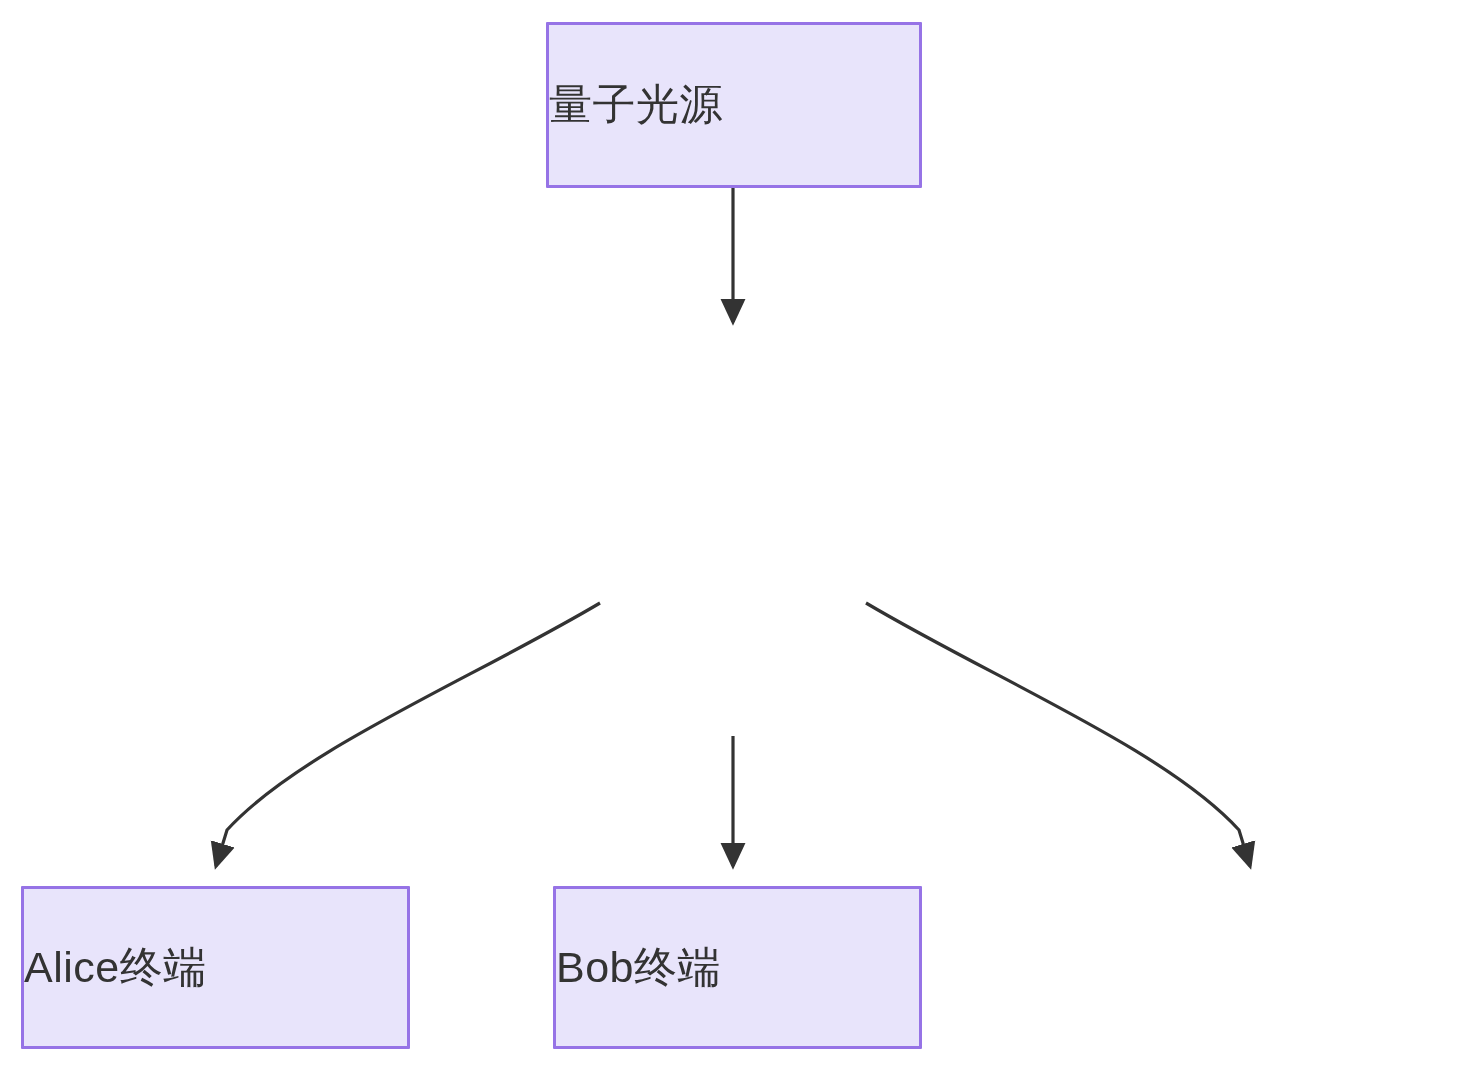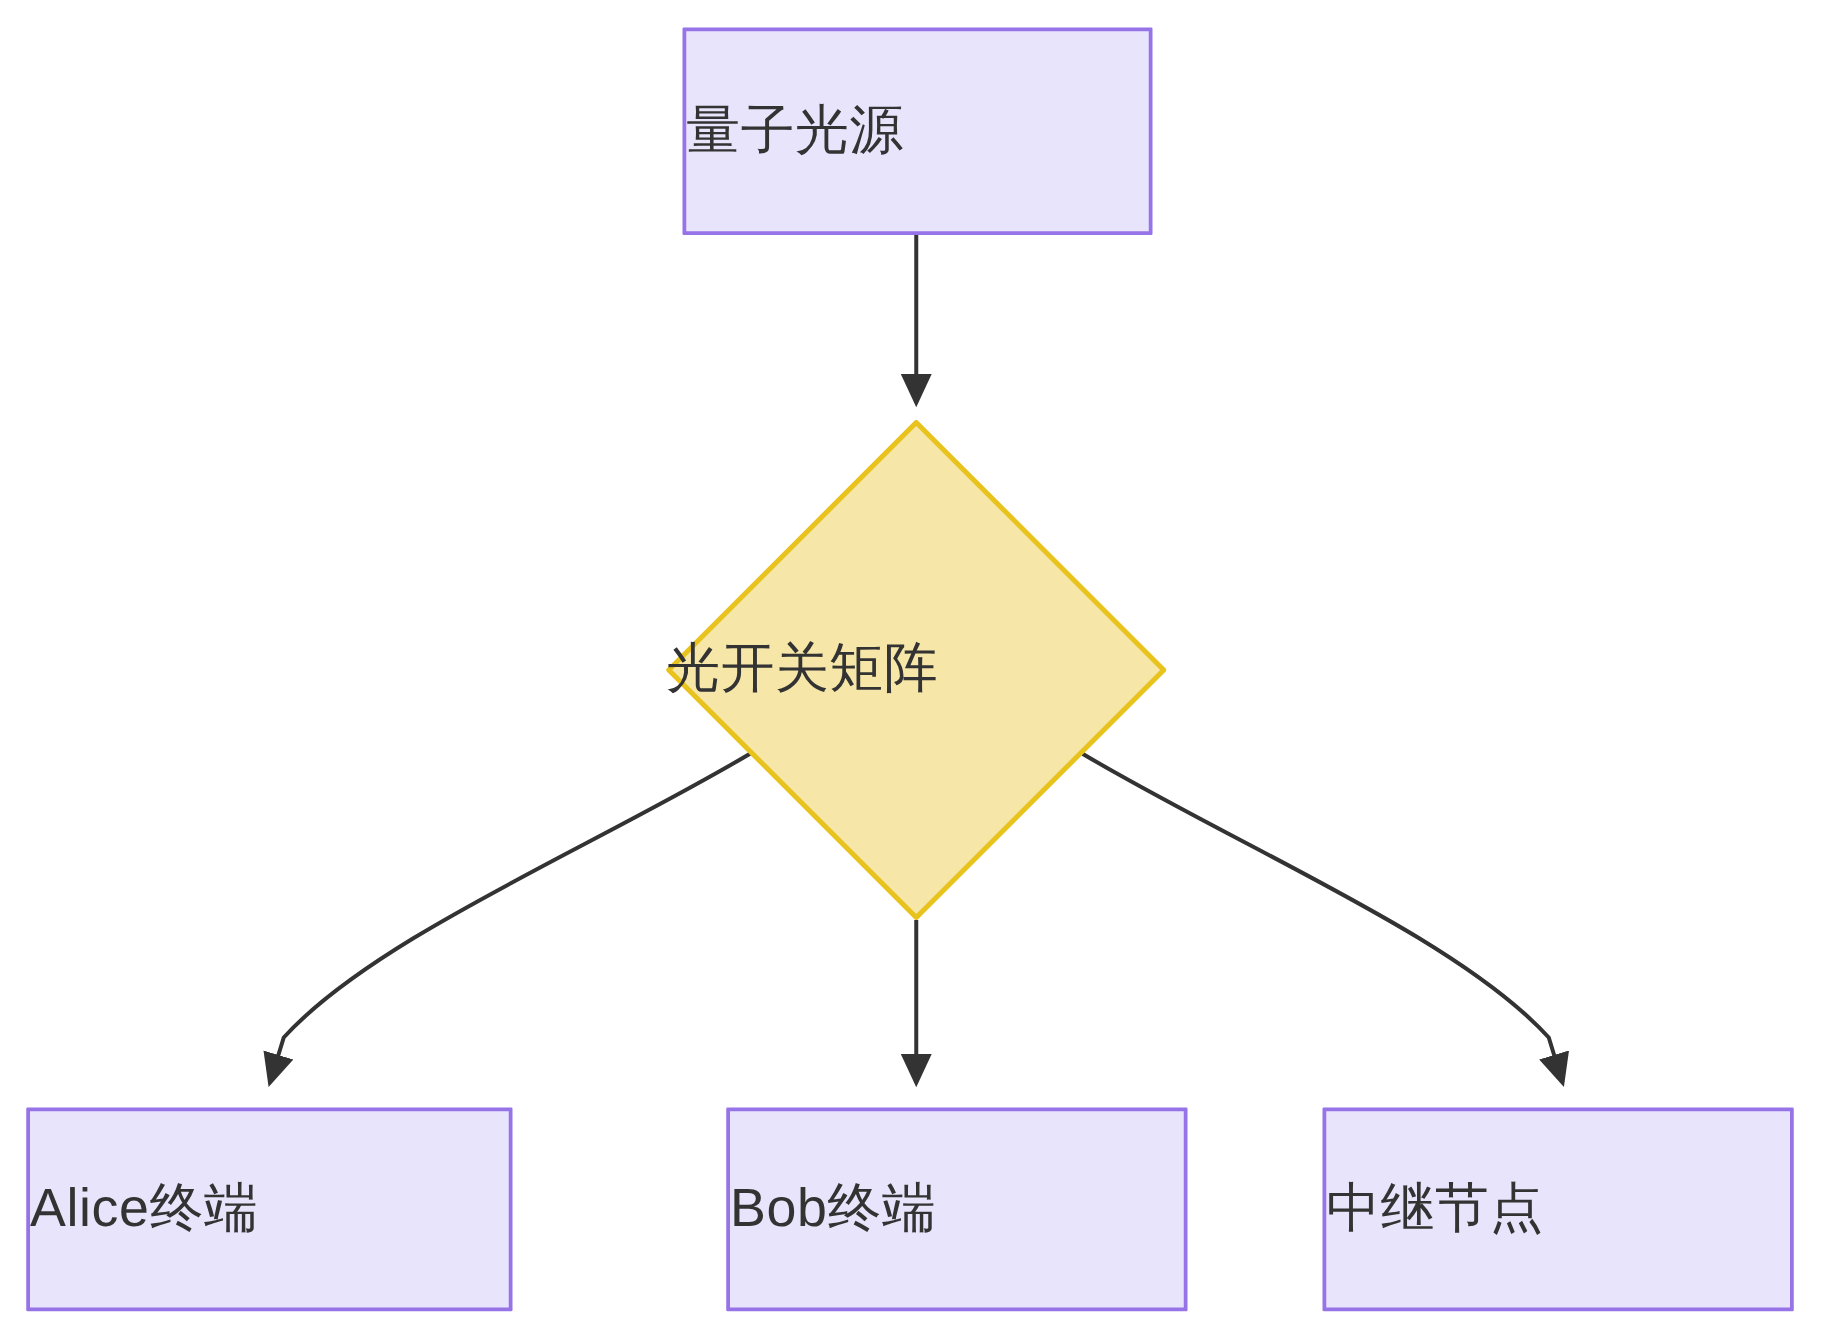--- a/index.html
+++ b/index.html
@@ -81,32 +81,23 @@
 
     <path d="M733,736 L733,866" fill="none" stroke="#333333" stroke-width="3.2" marker-end="url(#arrowhead)"></path>
 
     <path d="M866,603 C996,680 1166,750 1239,830 L1250,866" fill="none" stroke="#333333" stroke-width="3.2" marker-end="url(#arrowhead)"></path>
   </svg>
 
   <div class="node node-rect" style="left:546px; top:22px; width:376px; height:166px;">
     <span class="node-label">量子光源</span>
   </div>
 
-  <div class="node node-diamond" style="left:533px; top:336px; width:400px; height:400px;">
-    <svg class="diamond-shape" viewBox="0 0 400 400" xmlns="http://www.w3.org/2000/svg" preserveAspectRatio="none">
-      <polygon points="200,2 398,200 200,398 2,200" fill="#f6e6a8" stroke="#e8c31e" stroke-width="4"></polygon>
-    </svg>
-    <span class="node-label">光开关矩阵</span>
-  </div>
 
   <div class="node node-rect" style="left:21px; top:886px; width:389px; height:163px;">
     <span class="node-label">Alice终端</span>
   </div>
 
-  <div class="node node-rect" style="left:581px; top:886px; width:369px; height:163px;">
+  <div class="node node-rect" style="left:553px; top:886px; width:369px; height:163px;">
     <span class="node-label">Bob终端</span>
   </div>
 
-  <div class="node node-rect" style="left:1058px; top:886px; width:377px; height:163px;">
-    <span class="node-label">中继节点</span>
-  </div>
 
 </div>
 
 </body></html>

